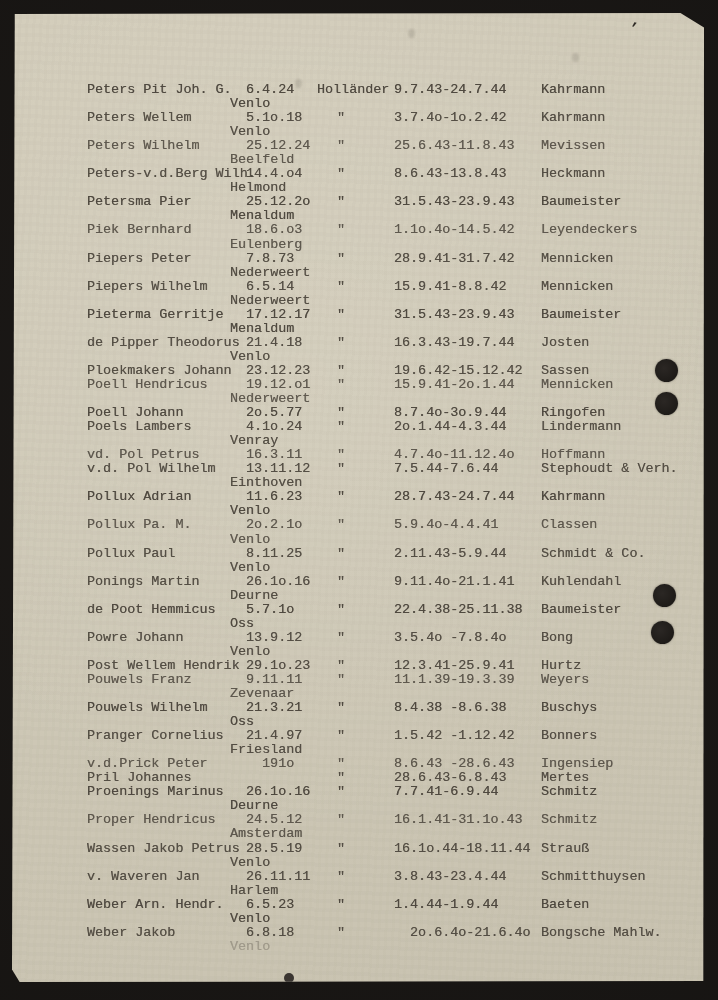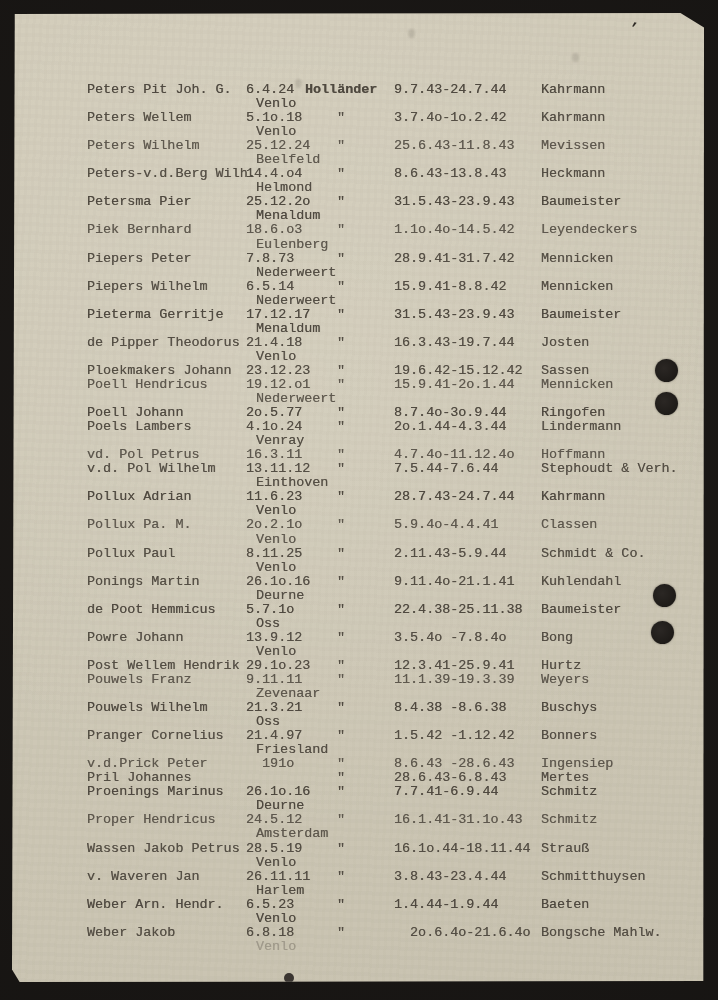--- a/index.html
+++ b/index.html
@@ -27,25 +27,25 @@
   .line{position:relative;height:14.05px;}
   .c{
     position:absolute;top:0;white-space:pre;
     text-shadow:0 0 0.6px rgba(75,69,60,.55), 0.4px 0.3px 0px rgba(75,69,60,.25);
     opacity:.93;
   }
   .row:nth-child(3n) .c{opacity:.85;}
   .row:nth-child(4n+1) .c{opacity:.97;}
   .col-name{left:28px;margin-left:47px;}
   .col-birth{left:234px;}
-  .col-natword{left:293px;font-weight:bold;}
+  .col-natword{left:305px;}
   .col-nat{left:325px;}
   .col-period{left:382px;}
   .col-emp{left:529px;}
-  .col-place{left:244px;}
+  .col-place{left:218px;}
   .faint{opacity:.32 !important;}
   .hole{position:absolute;width:23px;height:23px;border-radius:50%;
     background:radial-gradient(circle at 40% 40%, #2b2724 0%, #1e1b18 70%);
     box-shadow:0 0 2px rgba(60,55,45,.6);}
   .smudge{position:absolute;width:7px;height:9px;border-radius:50%;
     background:#4b453c;opacity:.16;filter:blur(1px);}
   .blot{position:absolute;width:10px;height:10px;border-radius:50%;
     background:#2a2623;opacity:.9;}
   .mark-topright{position:absolute;left:617px;top:8px;
     font-size:15px;font-weight:bold;color:#2e2a26;transform:rotate(12deg);}

